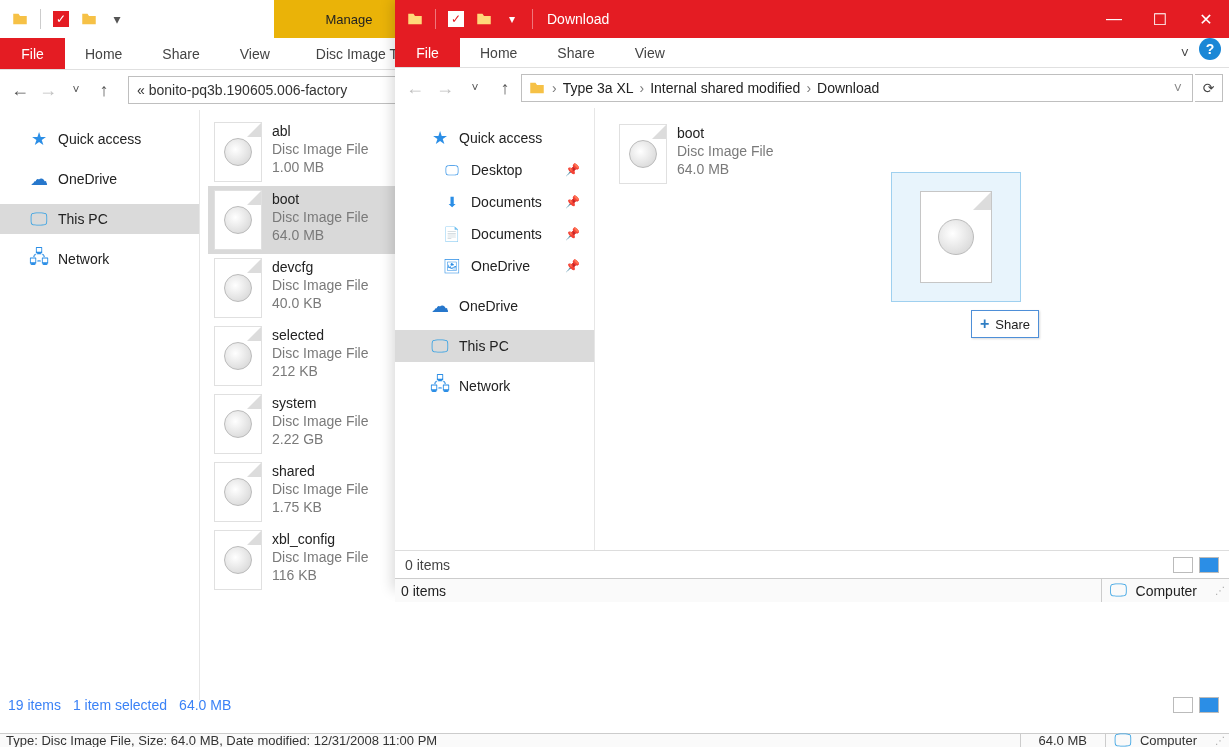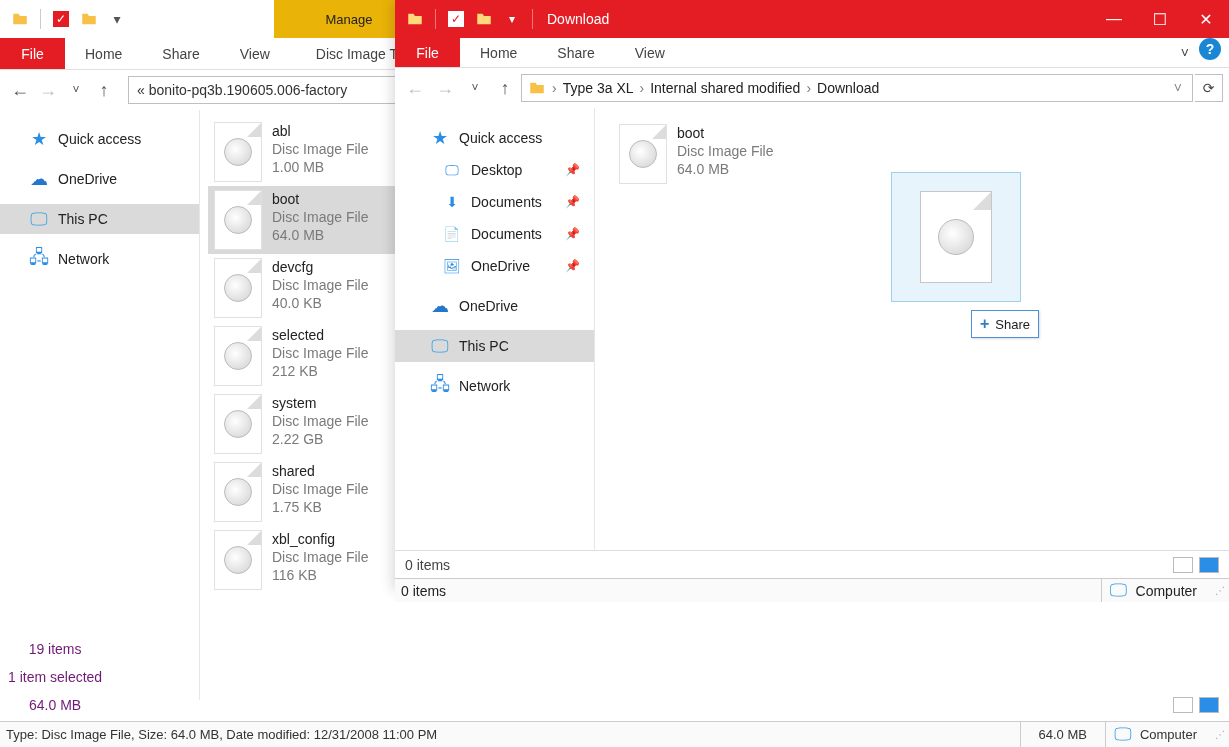--- a/index.html
+++ b/index.html
@@ -35,23 +35,23 @@
   .net { color:#2b8ee6; font-size:18px; }
   .winA .filelist { flex:1; padding:8px 8px; }
   .fileitem { display:flex; align-items:flex-start; gap:10px; padding:4px 6px; }
   .fileitem.selected { background:#d9d9d9; }
   .discicon { width:48px; height:60px; border:1px solid #e0e0e0; background:#fff; display:flex; align-items:center; justify-content:center; position:relative; }
   .discicon .fold { position:absolute; right:0; top:0; width:14px; height:14px; background:linear-gradient(135deg,#fff 49%,#dcdcdc 51%); }
   .disc { width:28px; height:28px; border-radius:50%; background:radial-gradient(circle at 40% 40%, #fff, #d0d0d0); border:1px solid #bbb; }
   .filemeta { display:flex; flex-direction:column; line-height:1.3; }
   .filemeta .fname { color:#222; }
   .filemeta .ftype, .filemeta .fsize { color:#7a7a7a; }
-  .winA .status1 { position:absolute; left:8px; bottom:34px; display:flex; gap:12px; align-items:center; color:#701a75;flex-direction:column; }
+  .winA .status1 { position:absolute; left:8px; bottom:34px; display:flex; gap:12px; align-items:center; color:#3b82f6; }
   .viewbtn { width:20px; height:16px; border:1px solid #bbb; background:#fff; }
-  .winA .status2 { position:absolute; left:0; bottom:0; height:26px; width:1229px; border-top:1px solid #ccc; background:#fafafa; display:flex; align-items:center; font-size:13px; color:#333; }
+  .winA .status2 { position:absolute; left:0; bottom:0; height:14px; width:1229px; border-top:1px solid #ccc; background:#fafafa; display:flex; align-items:center; font-size:13px; color:#333; }
   .winA .status2 .left { padding-left:6px; flex:1; }
   .winA .status2 .sz { padding:0 18px; border-left:1px solid #ccc; height:100%; display:flex; align-items:center; }
   .winA .status2 .comp { padding:0 14px 0 8px; border-left:1px solid #ccc; height:100%; display:flex; align-items:center; gap:8px; }
 
   
   .winB { position:absolute; left:395px; top:0; width:834px; height:590px; background:#fff; box-shadow:-3px 0 12px rgba(0,0,0,.15); z-index:3; }
   .winB .titlebar { height:38px; background:#e41c23; color:#fff; display:flex; align-items:center; padding-left:6px; }
   .winB .titlebar .title { margin-left:8px; font-size:14px; }
   .winB .titlebar .spacer { flex:1; }
   .winbtn { width:46px; height:38px; display:flex; align-items:center; justify-content:center; color:#fff; font-size:16px; }

